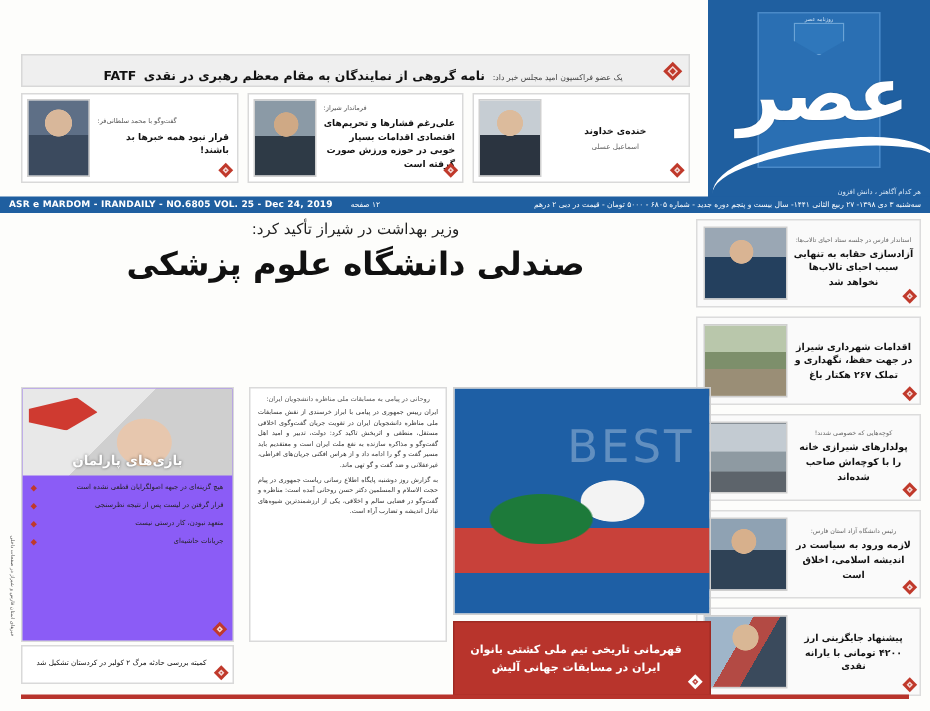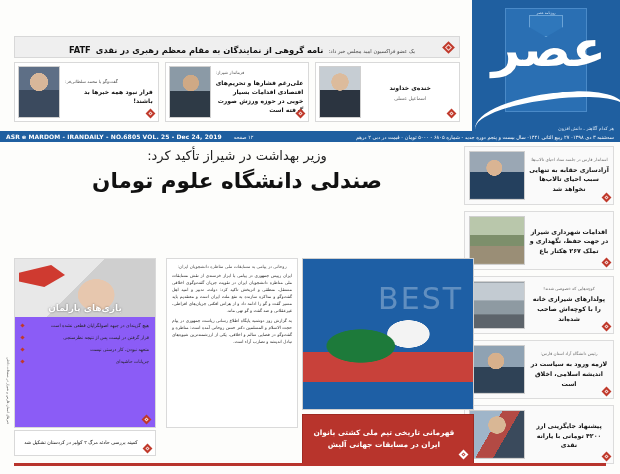--- a/index.html
+++ b/index.html
@@ -45,21 +45,21 @@
   .mast-title {
     position: absolute;
     top: 22px; right: 6px;
     width: 138px; height: 92px;
     color: #ffffff;
     font-family: "DejaVu Sans", sans-serif;
     text-align: center;
     pointer-events: none;
   }
   .mast-word-asr {
-    position: absolute; top: 2px; right: 8px;
+    position: absolute; top: 16px; right: 8px;
     font-size: 50px; font-weight: bold; line-height: 1;
     color: #ffffff;
     text-shadow: 0 0 1px rgba(0,0,0,.25);
   }
   .mast-word-mardom {
     position: absolute; top: 34px; right: 56px;
     font-size: 26px; font-weight: bold; line-height: 1;
     color: #ffffff;
   }
   .mast-swoosh {
@@ -171,21 +171,21 @@
   }
   .date-fa { font-size: 5px; flex: 1; text-align: right; white-space: nowrap; }
   .date-pages { font-size: 5px; margin: 0 12px; white-space: nowrap; }
   .date-en { font-size: 6px; font-weight: bold; direction: ltr; white-space: nowrap; letter-spacing: .1px; }
 
   
   .lead {
     position: absolute; top: 148px; right: 160px; left: 14px;
     text-align: center;
   }
-  .lead-kicker { font-size: 13px; color: #222; margin-bottom: 3px; }
+  .lead-kicker { font-size: 10px; color: #222; margin-bottom: 3px; }
   .lead-h1 {
     font-size: 21.5px; font-weight: bold; color: #111;
     line-height: 1.42; letter-spacing: -.2px;
   }
 
   
   .sidebar {
     position: absolute; top: 146px; right: 0; width: 158px; bottom: 10px;
     display: flex; flex-direction: column; gap: 6px;
     padding: 0 6px 0 2px;
@@ -379,21 +379,21 @@
   </div>
 
   <div class="datebar">
     <span class="date-fa">سه‌شنبه ۳ دی ۱۳۹۸- ۲۷ ربیع الثانی ۱۴۴۱- سال بیست و پنجم دوره جدید - شماره ۶۸۰۵ - ۵۰۰۰ تومان - قیمت در دبی ۲ درهم</span>
     <span class="date-pages">۱۲ صفحه</span>
     <span class="date-en">ASR e MARDOM - IRANDAILY - NO.6805 VOL. 25 -  Dec 24, 2019</span>
   </div>
 
   <div class="lead">
     <div class="lead-kicker">وزیر بهداشت در شیراز تأکید کرد:</div>
-    <div class="lead-h1">صندلی دانشگاه علوم تومان</div>
+    <div class="lead-h1">صندلی دانشگاه علوم پزشکی</div>
   </div>
 
   <div class="sidebar">
 
     <div class="side-item">
       <div class="side-photo ph-ostandar"></div>
       <div class="side-body">
         <div class="side-kicker">استاندار فارس در جلسه ستاد احیای تالاب‌ها:</div>
         <div class="side-title">آزادسازی حقابه به تنهایی سبب احیای تالاب‌ها نخواهد شد</div>
       </div>

